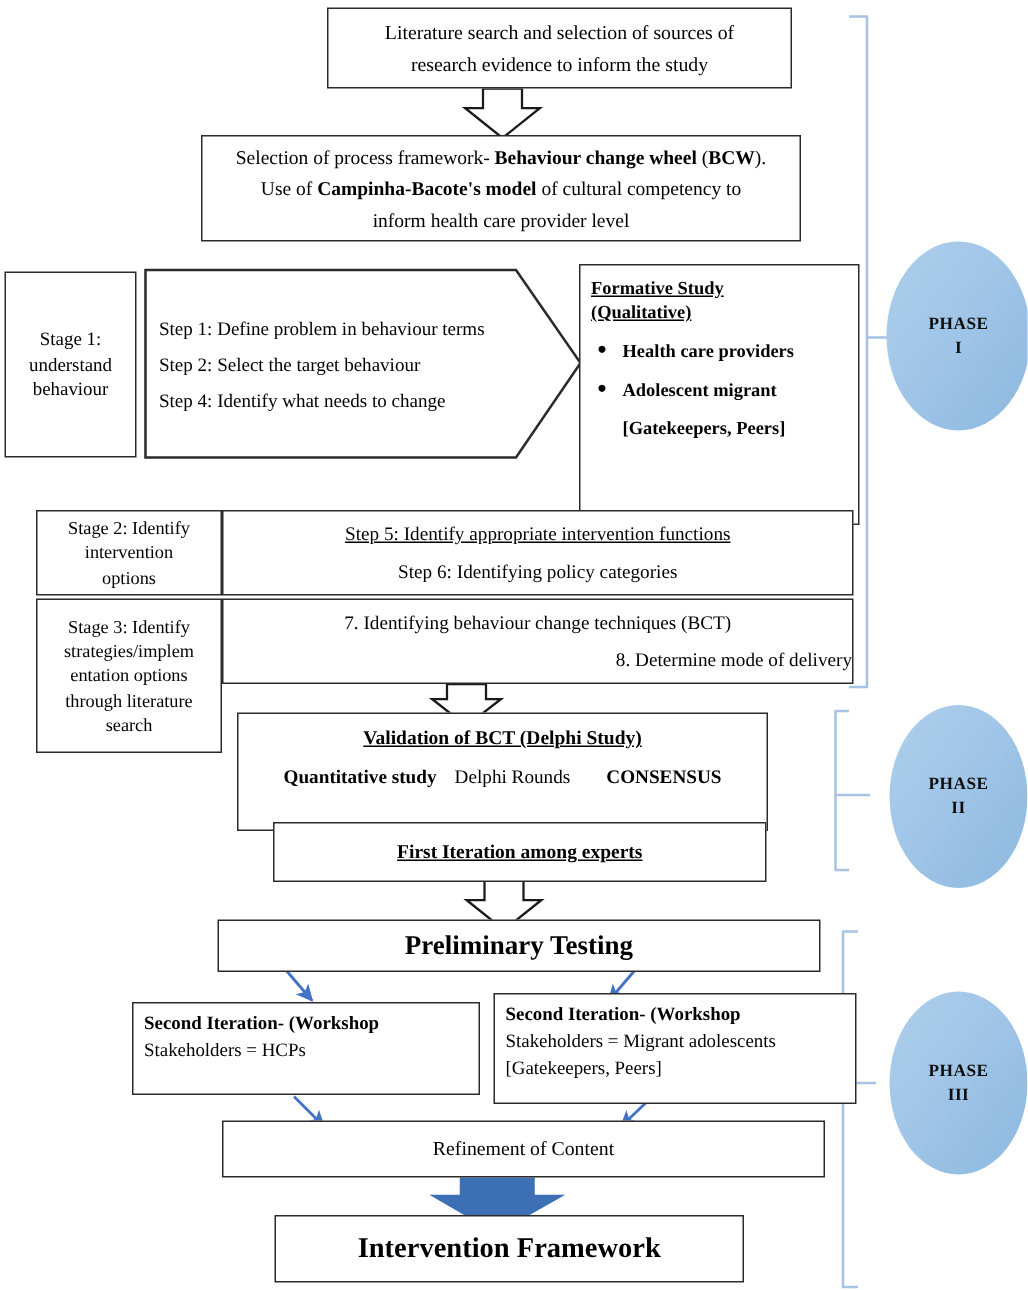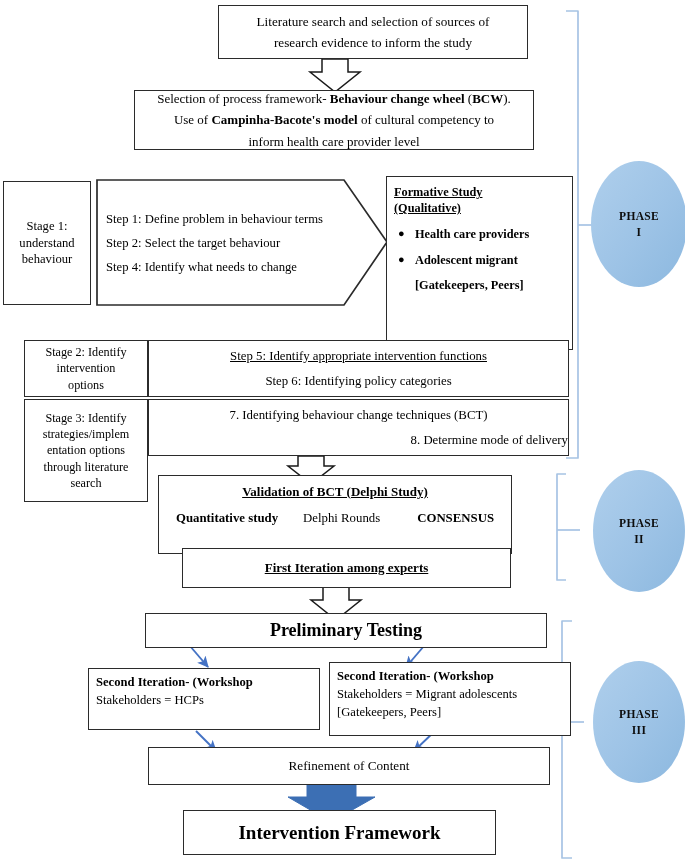--- a/index.html
+++ b/index.html
@@ -74,21 +74,21 @@
       <path d="M288,500 L278,500 L278,541 L288,541"></path>
       <path d="M369,500 L379,500 L379,541 L369,541"></path>
     </g>
   </svg>
 
   <div class="box" style="left:181px;top:5px;width:310px;height:54px;font-size:13.2px;margin-left:37px;">
     <div class="ln pad">Literature search and selection of sources of</div>
     <div class="ln pad">research evidence to inform the study</div>
   </div>
 
-  <div class="box" style="left:134px;top:90px;width:400px;height:60px;font-size:13px;">
+  <div class="box" style="left:134px;top:90px;width:400px;height:71px;font-size:13px;">
     <div class="ln pad"><span>Selection of process framework- </span><b>Behaviour change wheel</b><span> (</span><b>BCW</b><span>).</span></div>
     <div class="ln pad"><span>Use  of </span><b>Campinha-Bacote's model</b><span> of cultural competency  to</span></div>
     <div class="ln pad">inform health care provider level</div>
   </div>
 
   <div class="box" style="left:3px;top:181px;width:88px;height:124px;font-size:12.6px;">
     <div class="ln">Stage 1:</div>
     <div class="ln">understand</div>
     <div class="ln">behaviour</div>
   </div>
@@ -135,21 +135,21 @@
   </div>
 
   <div class="box" style="left:148px;top:399px;width:421px;height:57px;font-size:12.8px;">
     <div class="ln" style="margin:4px 0;">7.   Identifying behaviour change techniques (BCT)</div>
     <div class="ln" style="margin:4px 0;text-align:right;">8.   Determine mode of delivery</div>
   </div>
 
   <div class="box" style="left:158px;top:475px;width:354px;height:79px;font-size:13px;
               justify-content:flex-start;padding-top:8px;">
     <div class="ul" style="font-size:13px;">Validation of BCT (Delphi Study)</div>
-    <div style="display:flex;align-items:center;justify-content:center;margin-top:11px;gap:13px;">
+    <div style="display:flex;align-items:center;justify-content:center;margin-top:11px;gap:0;">
       <b style="font-size:12.8px;">Quantitative study</b>
       <span style="font-size:12.8px;padding:0 12px;">Delphi Rounds</span>
       <b style="font-size:12.8px;padding-left:12px;">CONSENSUS</b>
     </div>
   </div>
 
   <div class="box" style="left:182px;top:548px;width:329px;height:40px;font-size:13px;">
     <div class="ul">First Iteration among experts</div>
   </div>
 

